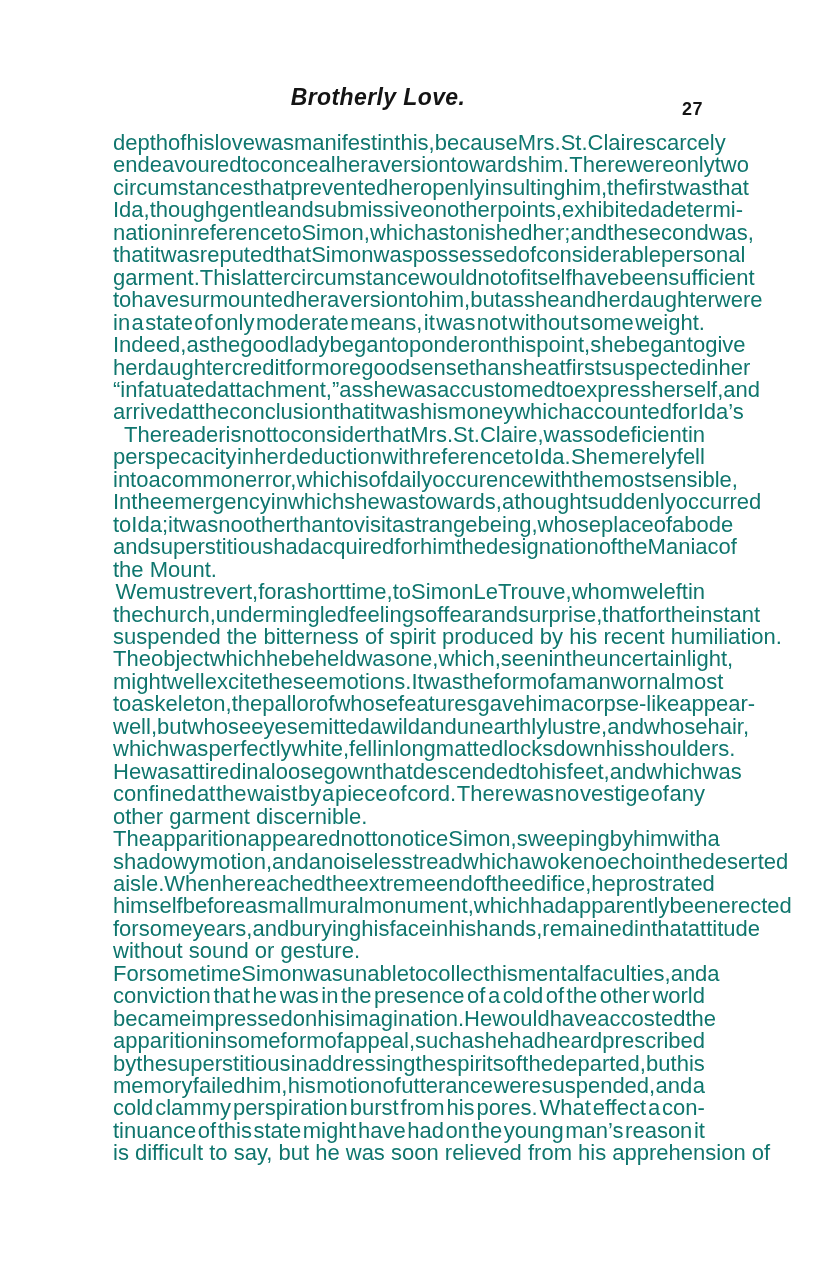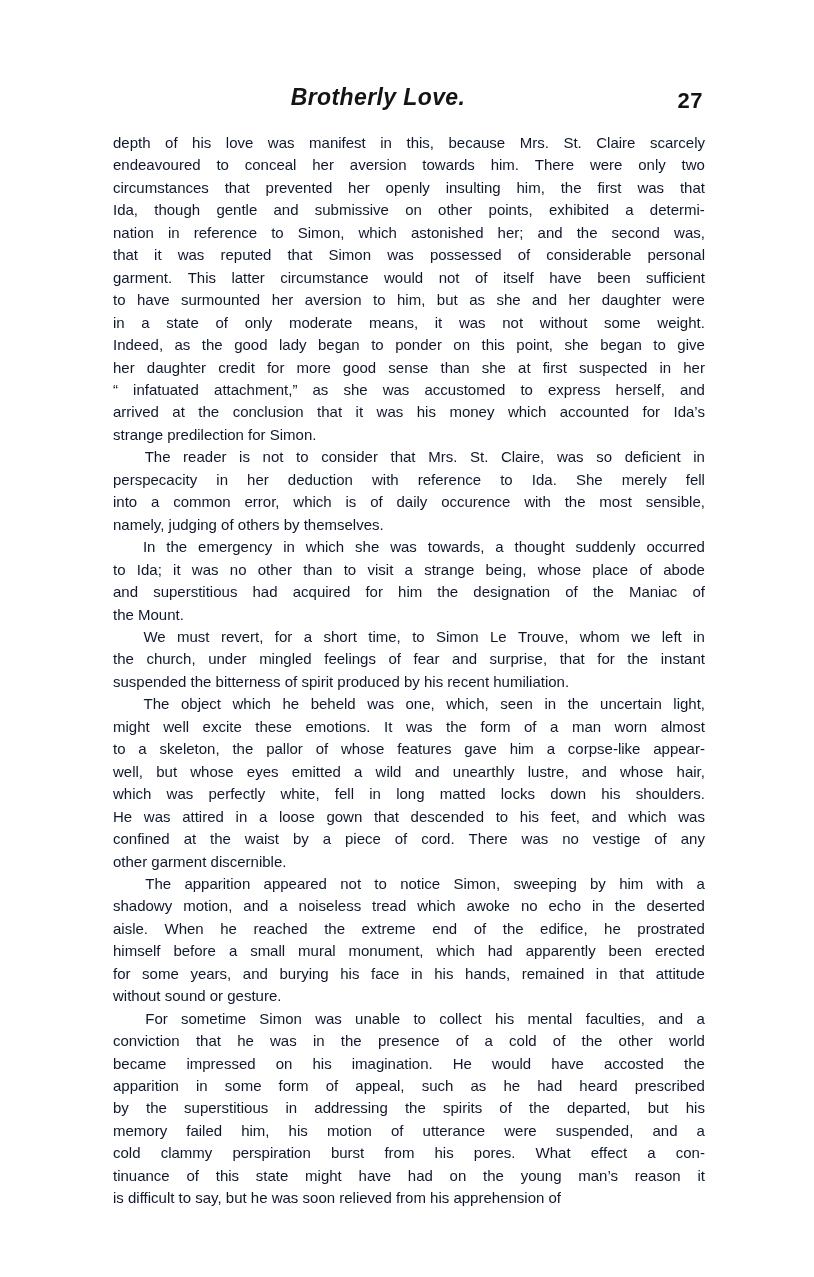--- a/index.html
+++ b/index.html
@@ -34,41 +34,41 @@
     font-style: italic;
     font-weight: 700;
     font-size: 23px;
     letter-spacing: 0.4px;
     color: #141414;
     white-space: nowrap;
   }
   .head-folio {
     position: absolute;
     right: 0;
-    top: 4px;
+    top: 15px;
     font-weight: 700;
-    font-size: 22px;
+    font-size: 18px;
     letter-spacing: 0.5px;
     color: #141414;
   }
 
   
   .textblock {
     position: absolute;
     left: 113px;
     top: 132px;
     width: 592px;
   }
   .para {
     margin: 0;
-    font-size: 15px;
+    font-size: 22px;
     line-height: 22.45px;
     text-align: justify;
     text-justify: inter-word;
-    color: #0f172a;
+    color: #0f766e;
   }
   .para .ln {
     display: block;
     white-space: nowrap;
   }
   
   .para .ln.j {
     display: flex;
     justify-content: space-between;
   }
@@ -269,21 +269,20 @@
           <span>that</span>
           <span>it</span>
           <span>was</span>
           <span>his</span>
           <span>money</span>
           <span>which</span>
           <span>accounted</span>
           <span>for</span>
           <span>Ida’s</span>
         </span>
-        <span class="ln">strange predilection for Simon.</span>
       </p>
       <p class="para">
         <span class="ln j">
           <span class="indent"></span>
           <span>The</span>
           <span>reader</span>
           <span>is</span>
           <span>not</span>
           <span>to</span>
           <span>consider</span>
@@ -317,21 +316,20 @@
           <span>which</span>
           <span>is</span>
           <span>of</span>
           <span>daily</span>
           <span>occurence</span>
           <span>with</span>
           <span>the</span>
           <span>most</span>
           <span>sensible,</span>
         </span>
-        <span class="ln">namely, judging of others by themselves.</span>
       </p>
       <p class="para">
         <span class="ln j">
           <span class="indent"></span>
           <span>In</span>
           <span>the</span>
           <span>emergency</span>
           <span>in</span>
           <span>which</span>
           <span>she</span>

